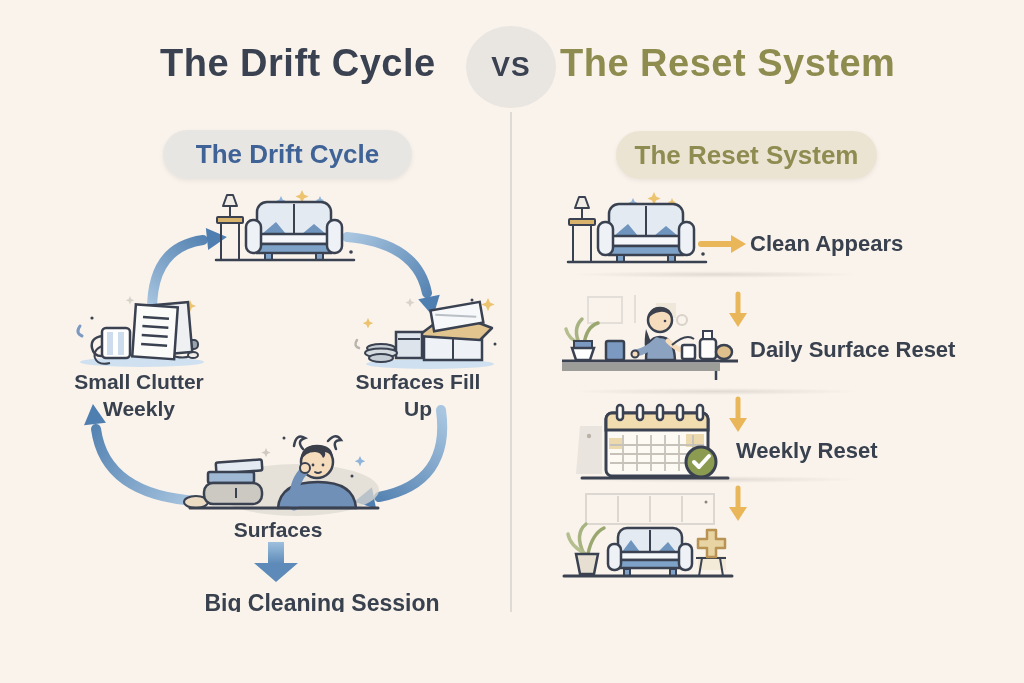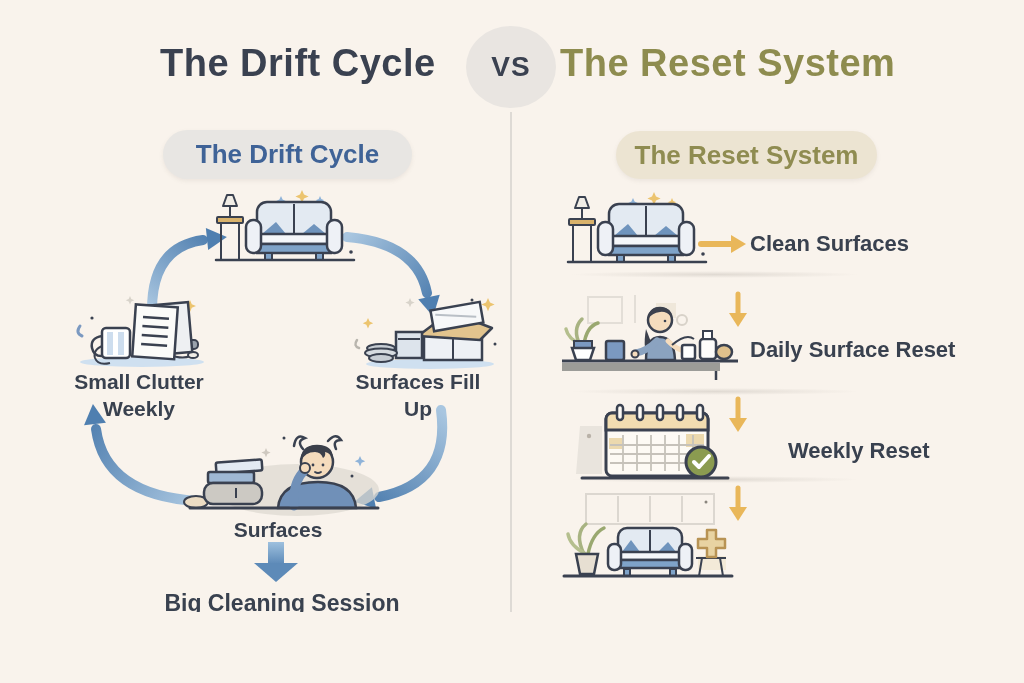--- a/index.html
+++ b/index.html
@@ -22,21 +22,21 @@
     display:flex;align-items:center;justify-content:center;
     border-radius:26px;font-weight:700;font-size:26px;
     box-shadow:0 2px 4px rgba(120,110,100,.10);
   }
   .pill.drift{left:163px;top:130px;width:249px;height:49px;background:#e8e6e3;color:#3f6397;}
   .pill.reset{left:616px;top:131px;width:261px;height:48px;background:#ece4d2;color:#8f8c51;}
   .node-label{
     font-size:21px;font-weight:700;color:#39414f;text-align:center;line-height:27px;
   }
   .step-label{font-size:22px;font-weight:700;color:#39414f;white-space:nowrap;}
-  .outcome-label{font-size:23px;font-weight:700;color:#39414f;white-space:nowrap;}
+  .outcome-label{font-size:23px;font-weight:700;color:#39414f;white-space:nowrap;margin-left:40px;}
   .repeat-label{font-size:22px;font-weight:700;color:#39414f;white-space:nowrap;}
   .row-shadow{
     width:290px;height:7px;border-radius:50%;
     background:radial-gradient(closest-side,rgba(95,88,78,.16),rgba(95,88,78,0));
   }
   svg{display:block;}
 </style>
 </head>
 <body>
 
@@ -233,21 +233,21 @@
     <rect x="117" y="30" width="15" height="33" rx="7" fill="#eef1f6" stroke="#3a4150" stroke-width="2.5"></rect>
     <rect x="55" y="63" width="7" height="7" fill="#7fa3c8" stroke="#3a4150" stroke-width="2"></rect>
     <rect x="106" y="63" width="7" height="7" fill="#7fa3c8" stroke="#3a4150" stroke-width="2"></rect>
     <circle cx="141" cy="62" r="1.8" fill="#3a4150"></circle>
     <line x1="6" y1="70" x2="144" y2="70" stroke="#3a4150" stroke-width="2.5" stroke-linecap="round"></line>
   </svg>
   <svg class="abs" style="left:698px;top:234px" width="50" height="20" viewBox="0 0 50 20">
     <line x1="3" y1="10" x2="34" y2="10" stroke="#e9b75a" stroke-width="6" stroke-linecap="round"></line>
     <polygon points="33,1 48,10 33,19" fill="#e9b75a"></polygon>
   </svg>
-  <div class="abs step-label" style="left:750px;top:231px">Clean Surfaces</div>
+  <div class="abs step-label" style="left:750px;top:231px">Clean Appears</div>
   <div class="abs row-shadow" style="left:570px;top:271px"></div>
 
   <svg class="abs" style="left:727px;top:291px" width="22" height="38" viewBox="0 0 22 38">
     <line x1="11" y1="3" x2="11" y2="24" stroke="#e9b75a" stroke-width="5" stroke-linecap="round"></line>
     <polygon points="2,22 20,22 11,36" fill="#e9b75a"></polygon>
   </svg>
   <svg class="abs" style="left:560px;top:293px" width="180" height="88" viewBox="0 0 180 88">
     <rect x="28" y="4" width="34" height="26" fill="none" stroke="#e3ded7" stroke-width="2"></rect>
     <line x1="75" y1="2" x2="75" y2="30" stroke="#e3ded7" stroke-width="2"></line>
     <rect x="96" y="10" width="20" height="15" fill="#efe7da"></rect>
@@ -300,21 +300,21 @@
     <line x1="97" y1="37" x2="97" y2="73" stroke="#c6c2ba" stroke-width="1.8"></line>
     <line x1="111" y1="37" x2="111" y2="73" stroke="#c6c2ba" stroke-width="1.8"></line>
     <line x1="125" y1="37" x2="125" y2="73" stroke="#c6c2ba" stroke-width="1.8"></line>
     <line x1="42" y1="47" x2="136" y2="47" stroke="#c6c2ba" stroke-width="1.8"></line>
     <line x1="42" y1="56" x2="136" y2="56" stroke="#c6c2ba" stroke-width="1.8"></line>
     <line x1="42" y1="65" x2="136" y2="65" stroke="#c6c2ba" stroke-width="1.8"></line>
     <circle cx="133" cy="64" r="15" fill="#8b9b50" stroke="#3a4150" stroke-width="3"></circle>
     <path d="M126,64 l5,5 l10,-11" fill="none" stroke="#ffffff" stroke-width="4" stroke-linecap="round" stroke-linejoin="round"></path>
     <line x1="14" y1="80" x2="160" y2="80" stroke="#3a4150" stroke-width="3" stroke-linecap="round"></line>
   </svg>
-  <div class="abs step-label" style="left:788px;top:438px">Weekly Reset</div>
+  <div class="abs step-label" style="left:736px;top:438px">Weekly Reset</div>
   <div class="abs row-shadow" style="left:570px;top:476px"></div>
 
   <svg class="abs" style="left:727px;top:485px" width="22" height="38" viewBox="0 0 22 38">
     <line x1="11" y1="3" x2="11" y2="24" stroke="#e9b75a" stroke-width="5" stroke-linecap="round"></line>
     <polygon points="2,22 20,22 11,36" fill="#e9b75a"></polygon>
   </svg>
   <svg class="abs" style="left:556px;top:492px" width="185" height="92" viewBox="0 0 185 92">
     <rect x="30" y="2" width="128" height="30" fill="none" stroke="#dcd7d0" stroke-width="2"></rect>
     <line x1="62" y1="4" x2="62" y2="30" stroke="#dcd7d0" stroke-width="2"></line>
     <line x1="94" y1="4" x2="94" y2="30" stroke="#dcd7d0" stroke-width="2"></line>

